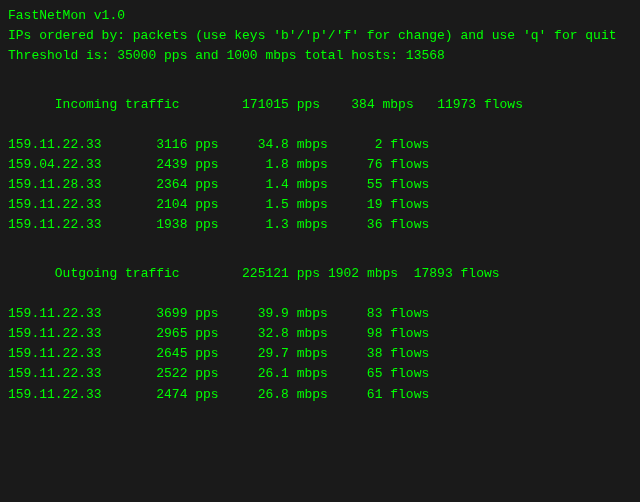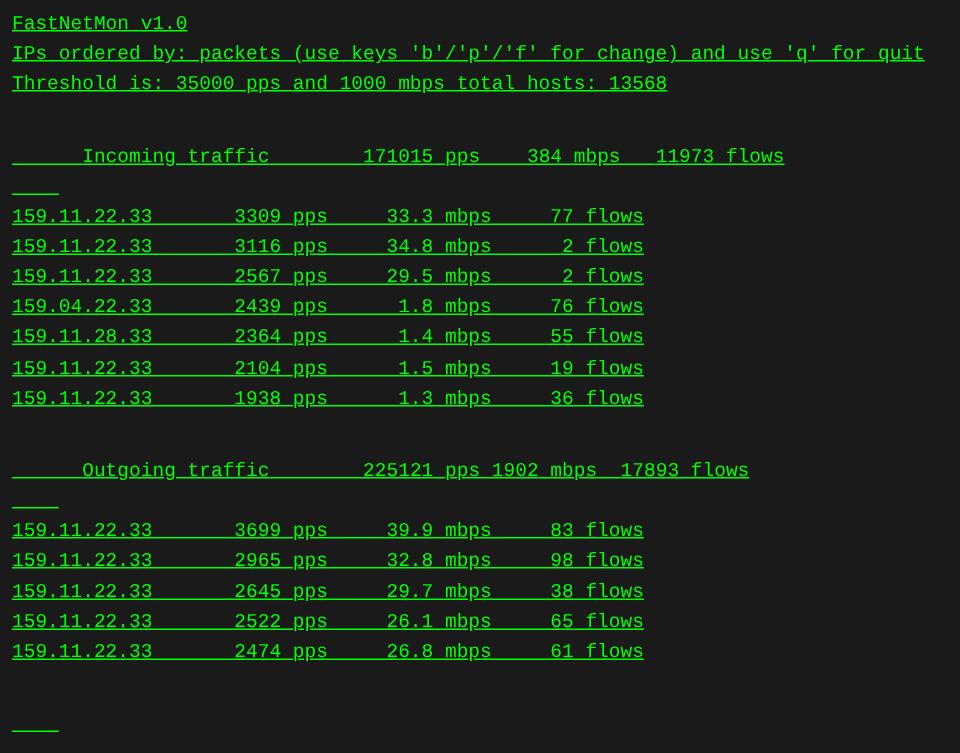--- a/index.html
+++ b/index.html
@@ -9,21 +9,20 @@
       font-family: 'Courier New', Courier, monospace;
       font-size: 13px;
       width: 640px;
       height: 502px;
       overflow: hidden;
       padding: 6px 8px;
     }
     .line {
       white-space: pre;
       line-height: 1.55;
-      text-decoration: underline;
     }
     .section-gap {
       height: 8px;
     }
   </style>
 </head>
 <body>
 
 <div>
 
@@ -31,23 +30,21 @@
   <div class="line">IPs ordered by: packets (use keys 'b'/'p'/'f' for change) and use 'q' for quit</div>
   <div class="line">Threshold is: 35000 pps and 1000 mbps total hosts: 13568</div>
 
   <div class="section-gap"></div>
 
   <div>
     <div class="line">
       <span>Incoming traffic</span><span>        </span><span>171015</span><span> pps    </span><span>384</span><span> mbps   </span><span>11973</span><span> flows</span>
     </div>
     <div id="incoming-rows">
-        <div class="line">159.11.22.33       3309 pps     33.3 mbps     77 flows</div>
         <div class="line">159.11.22.33       3116 pps     34.8 mbps      2 flows</div>
-        <div class="line">159.11.22.33       2567 pps     29.5 mbps      2 flows</div>
         <div class="line">159.04.22.33       2439 pps      1.8 mbps     76 flows</div>
         <div class="line">159.11.28.33       2364 pps      1.4 mbps     55 flows</div>
         <div class="line">159.11.22.33       2104 pps      1.5 mbps     19 flows</div>
         <div class="line">159.11.22.33       1938 pps      1.3 mbps     36 flows</div>
       </div>
   </div>
 
   <div class="section-gap"></div>
 
   <div>

